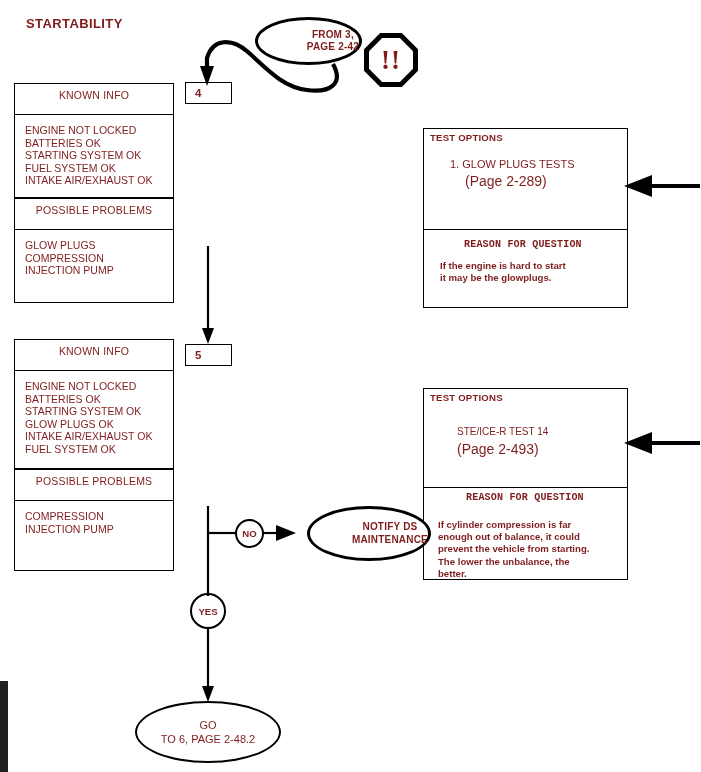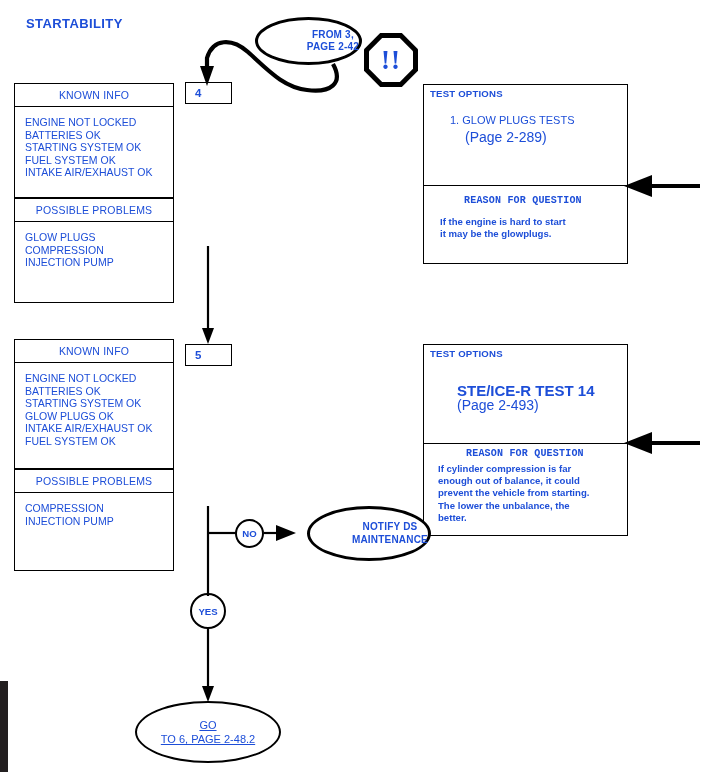--- a/index.html
+++ b/index.html
@@ -6,21 +6,21 @@
     margin: 0;
     padding: 0;
     background: #ffffff;
   }
   #page {
     position: relative;
     width: 701px;
     height: 772px;
     background: #ffffff;
     font-family: "Liberation Sans", sans-serif;
-    color: #1d4ed8;
+    color: #7f1d1d;
     overflow: hidden;
   }
   .abs { position: absolute; }
 
   
   .hdr-left {
     left: 26px; top: 16px;
     font-size: 13px;
     font-weight: bold;
     letter-spacing: 0.4px;
@@ -34,21 +34,21 @@
 
   
   .info-panel {
     border: 1.4px solid #000;
     box-sizing: border-box;
     background: #fff;
   }
   .info-head {
     text-align: center;
     font-size: 10.5px;
-    padding: 5px 0 5px 0;
+    padding: 5px 0 13px 0;
     border-bottom: 1.4px solid #000;
     letter-spacing: 0.2px;
   }
   .info-body {
     font-size: 10.5px;
     line-height: 12.6px;
     padding: 9px 0 6px 10px;
     white-space: pre-line;
   }
 
@@ -78,37 +78,38 @@
     padding: 9px 0 0 12px;
     white-space: pre-line;
   }
 
   
   .test-panel {
     border: 1.6px solid #000;
     background: #fff;
     box-sizing: border-box;
     z-index: 2;
+    margin-top: 44px;
   }
   .test-title {
     position: absolute;
     left: 6px; top: 3px;
     font-size: 9.6px;
     font-weight: bold;
     letter-spacing: 0.2px;
   }
   .test-opt-name {
     position: absolute;
     font-size: 11px;
   }
   .test-opt-page {
     position: absolute;
     font-size: 14px;
   }
-  .bold-opt { font-weight: bold; font-size: 15px; }
+  .bold-opt { font-weight: normal; font-size: 10px; }
   .divider {
     position: absolute;
     left: 0; right: 0;
     border-top: 1.5px solid #000;
   }
   .reason-title {
     position: absolute;
     font-size: 10px;
     font-weight: bold;
     letter-spacing: 0.2px;
@@ -146,21 +147,20 @@
   .ellipse-thin {
     border: 2.4px solid #000;
     border-radius: 50%;
     background: #fff;
     box-sizing: border-box;
     display: flex;
     align-items: center;
     justify-content: center;
     text-align: center;
     z-index: 7;
-    text-decoration: underline;
   }
   .ellipse-thin .lbl {
     font-size: 11px;
     line-height: 14px;
     white-space: pre-line;
   }
 
   
   .dec-circle {
     border: 2.2px solid #000;
@@ -291,21 +291,21 @@
     <div class="info-body">COMPRESSION
 INJECTION PUMP</div>
   </div>
 
   <div class="abs test-panel" style="left:423px; top:344px; width:205px; height:192px;">
     <div class="test-title">TEST OPTIONS</div>
     <div class="test-opt-name bold-opt" style="left:33px; top:37px;">STE/ICE-R TEST 14</div>
     <div class="test-opt-page" style="left:33px; top:52px;">(Page 2-493)</div>
     <div class="divider" style="top:98px;"></div>
     <div class="reason-title" style="left:42px; top:103px;">REASON FOR QUESTION</div>
-    <div class="reason-body" style="left:14px; top:118px;">If cylinder compression is far
+    <div class="reason-body" style="left:14px; top:130px;">If cylinder compression is far
 enough out of balance, it could
 prevent the vehicle from starting.
 The lower the unbalance, the
 better.</div>
   </div>
 
   <div class="abs step-tag" style="left:185px; top:344px; width:47px; height:22px;">
     <span>5</span>
   </div>
 

